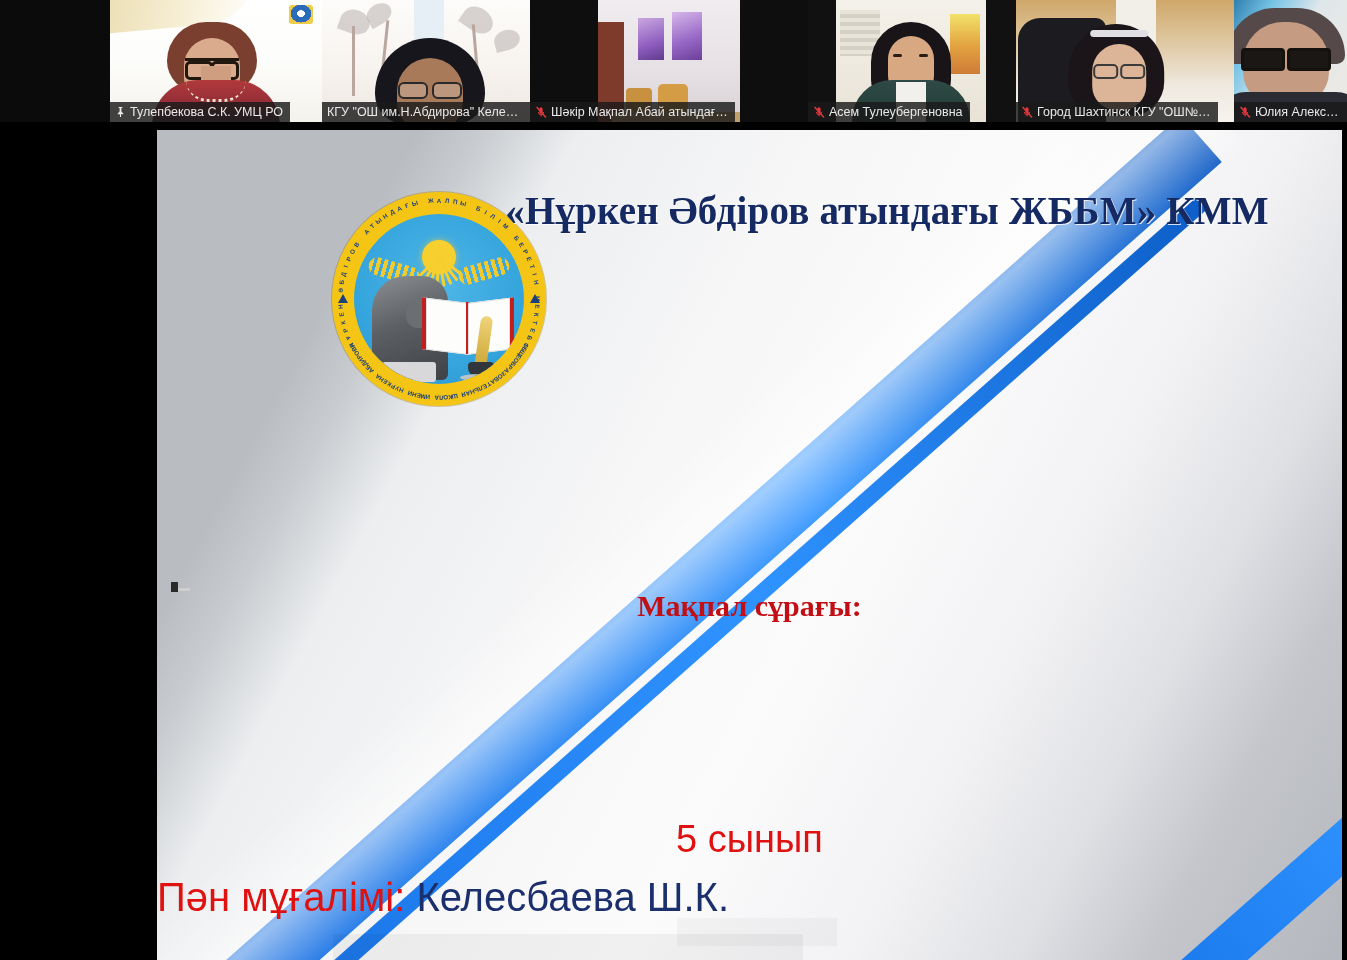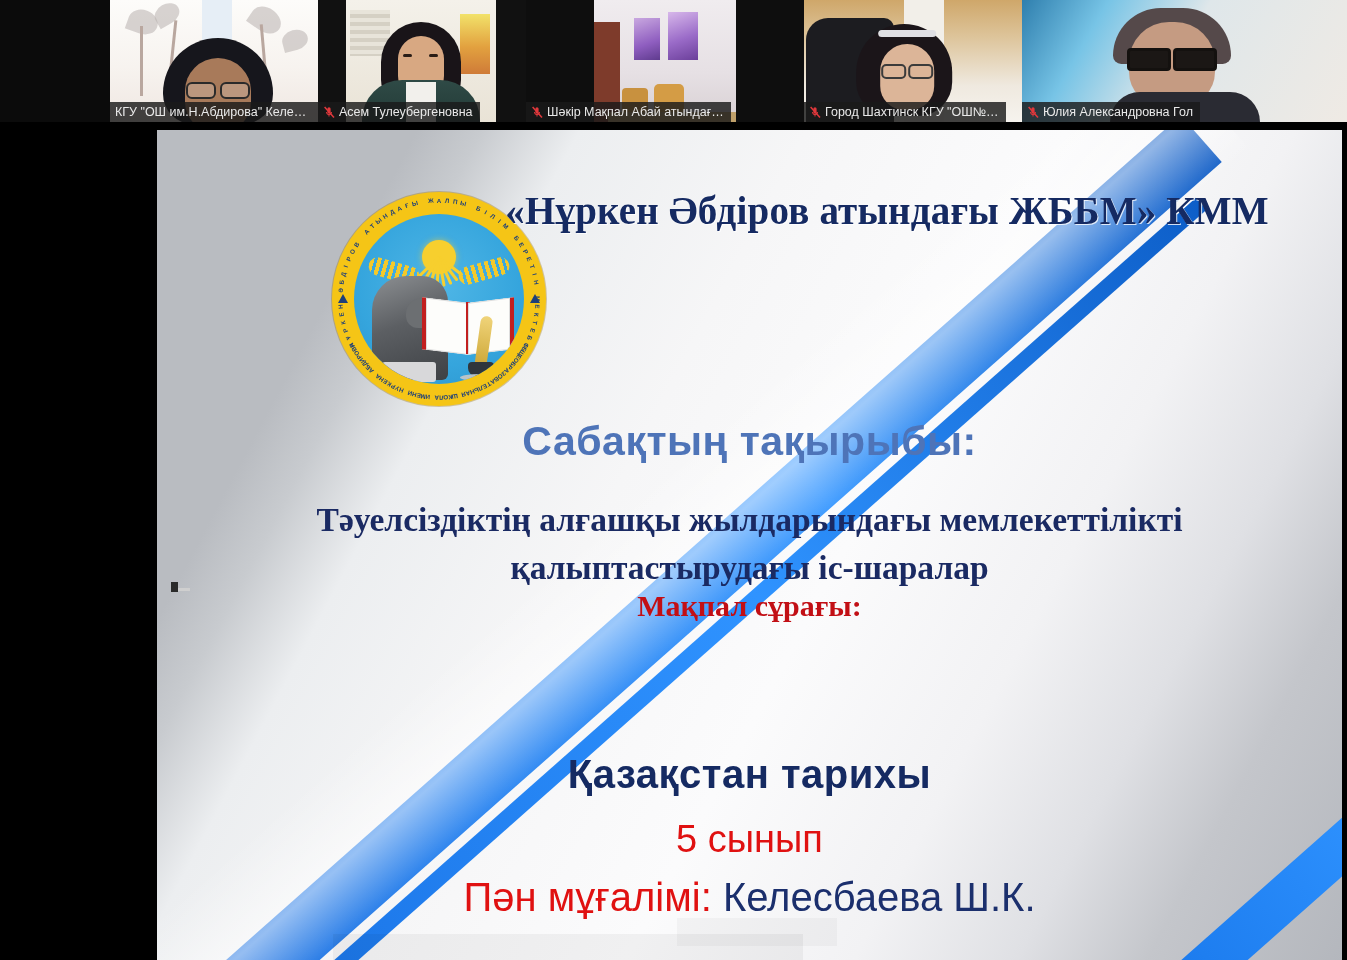--- a/index.html
+++ b/index.html
@@ -346,21 +346,21 @@
     position:absolute; left:0; right:0; top:688px;
     text-align:center;
     font-family: "Liberation Sans", sans-serif;
     font-weight:400;
     font-size: 38px;
     color:#e01111;
   }
 
   .teacher-line {
     position:absolute; left:0; right:0; top:745px;
-    text-align:center;
+    text-align:left;
     font-family: "Liberation Sans", sans-serif;
     font-weight:400;
     font-size: 40px;
     white-space: nowrap;
   }
   .teacher-line .lbl { color:#e01111; }
   .teacher-line .nm  { color:#1b2f6d; }
 
   .cursor-dot {
     position:absolute; left:14px; top:452px;
@@ -380,20 +380,40 @@
   }
 </style>
 </head>
 <body>
 
 <div id="app">
 
   <div class="filmstrip">
     <div class="strip-pad" style="width:110px"></div>
 
+    <div class="tile t1">
+      <div class="video">
+        <div class="swoosh"></div>
+        <div class="logo-mini"></div>
+        <div class="head">
+          <div class="hair"></div>
+            <div class="face"></div>
+            <div class="glass"></div>
+        </div>
+        <div class="neck"></div>
+        <div class="body"></div>
+        <div class="beads"></div>
+      </div>
+      <div class="namebar">
+        <svg class="pin-ico" viewBox="0 0 12 13">
+            <path d="M4 1h4v1H7v4l2 2v1H6.6v3H5.4V9H3V8l2-2V2H4z" fill="#e8e8e8"></path>
+          </svg>
+        <span class="nm">Тулепбекова С.К. УМЦ РО</span>
+      </div>
+    </div>
 
     <div class="tile t2 active">
       <div class="video">
         <div class="win"></div>
         <div class="leafy" style="left:18px;top:10px;width:30px;height:24px;transform:rotate(20deg)"></div>
         <div class="leafy" style="left:44px;top:4px;width:26px;height:20px;transform:rotate(-30deg)"></div>
         <div class="leafy" style="left:140px;top:8px;width:32px;height:24px;transform:rotate(35deg)"></div>
         <div class="leafy" style="left:172px;top:30px;width:26px;height:20px;transform:rotate(-15deg)"></div>
         <div class="plant" style="left:30px;top:26px;height:70px"></div>
         <div class="plant" style="left:56px;top:20px;height:80px;transform:rotate(6deg)"></div>
@@ -402,20 +422,40 @@
           <div class="hair"></div>
             <div class="face"></div>
             <div class="glass"></div>
         </div>
       </div>
       <div class="namebar">
         <span class="nm">КГУ "ОШ им.Н.Абдирова" Келес…</span>
       </div>
     </div>
 
+    <div class="tile t3">
+      <div class="video">
+        <div class="room">
+          <div class="door"></div>
+          <div class="pic1"></div>
+          <div class="pic2"></div>
+          <div class="chair1"></div>
+          <div class="chair2"></div>
+          <div class="table"></div>
+        </div>
+      </div>
+      <div class="namebar">
+        <svg class="mic-ico" viewBox="0 0 12 13">
+            <path d="M6 1.2a1.6 1.6 0 0 1 1.6 1.6v3.3A1.6 1.6 0 0 1 6 7.7 1.6 1.6 0 0 1 4.4 6.1V2.8A1.6 1.6 0 0 1 6 1.2zM3 5.9h1c0 1.2.9 2.1 2 2.1s2-.9 2-2.1h1c0 1.5-1.1 2.8-2.5 3v1.5h-1V8.9C4.1 8.7 3 7.4 3 5.9z" fill="#e0383c"></path>
+            <path d="M1.6 0.9 L11 11.6" stroke="#e0383c" stroke-width="1.5"></path>
+          </svg>
+        <span class="nm">Шәкір Мақпал Абай атындағ…</span>
+      </div>
+    </div>
+
     <div class="tile t4">
       <div class="video">
         <div class="room">
           <div class="blind"></div>
           <div class="board"></div>
           <div class="head">
             <div class="hair"></div>
               <div class="face"></div>
             <div class="eye l"></div>
               <div class="eye r"></div>
@@ -423,40 +463,20 @@
           <div class="body"></div>
           <div class="shirt"></div>
         </div>
       </div>
       <div class="namebar">
         <svg class="mic-ico" viewBox="0 0 12 13">
             <path d="M6 1.2a1.6 1.6 0 0 1 1.6 1.6v3.3A1.6 1.6 0 0 1 6 7.7 1.6 1.6 0 0 1 4.4 6.1V2.8A1.6 1.6 0 0 1 6 1.2zM3 5.9h1c0 1.2.9 2.1 2 2.1s2-.9 2-2.1h1c0 1.5-1.1 2.8-2.5 3v1.5h-1V8.9C4.1 8.7 3 7.4 3 5.9z" fill="#e0383c"></path>
             <path d="M1.6 0.9 L11 11.6" stroke="#e0383c" stroke-width="1.5"></path>
           </svg>
         <span class="nm">Асем Тулеубергеновна</span>
-      </div>
-    </div>
-
-    <div class="tile t3">
-      <div class="video">
-        <div class="room">
-          <div class="door"></div>
-          <div class="pic1"></div>
-          <div class="pic2"></div>
-          <div class="chair1"></div>
-          <div class="chair2"></div>
-          <div class="table"></div>
-        </div>
-      </div>
-      <div class="namebar">
-        <svg class="mic-ico" viewBox="0 0 12 13">
-            <path d="M6 1.2a1.6 1.6 0 0 1 1.6 1.6v3.3A1.6 1.6 0 0 1 6 7.7 1.6 1.6 0 0 1 4.4 6.1V2.8A1.6 1.6 0 0 1 6 1.2zM3 5.9h1c0 1.2.9 2.1 2 2.1s2-.9 2-2.1h1c0 1.5-1.1 2.8-2.5 3v1.5h-1V8.9C4.1 8.7 3 7.4 3 5.9z" fill="#e0383c"></path>
-            <path d="M1.6 0.9 L11 11.6" stroke="#e0383c" stroke-width="1.5"></path>
-          </svg>
-        <span class="nm">Шәкір Мақпал Абай атындағ…</span>
       </div>
     </div>
 
     <div class="tile t5">
       <div class="video">
         <div class="wallpanel"></div>
         <div class="chair"></div>
         <div class="head">
           <div class="hair"></div>
             <div class="band"></div>
@@ -627,28 +647,25 @@
               <div class="spine"></div>
               <div class="pg r"></div>
           </div>
           <div class="quill"></div>
           <div class="inkwell"></div>
         </div>
       </div>
 
       <div class="org-title">«Нұркен Әбдіров атындағы ЖББМ» КММ</div>
 
-      <div class="lesson-label">Сабақтың  тақырыбы:</div>
-
-      <div class="lesson-topic">Тәуелсіздіктің алғашқы жылдарындағы мемлекеттілікті қалыптастырудағы іс-шаралар</div>
+
 
       <div class="research-label">Мақпал сұрағы:</div>
 
 
-      <div class="subject">Қазақстан  тарихы</div>
 
       <div class="grade">5 сынып</div>
 
       <div class="teacher-line">
         <span class="lbl">Пән мұғалімі:</span>
         <span class="nm">Келесбаева Ш.К.</span>
       </div>
 
       <div class="cursor-dot"></div>
       <div class="slide-bottom-shade"></div>

